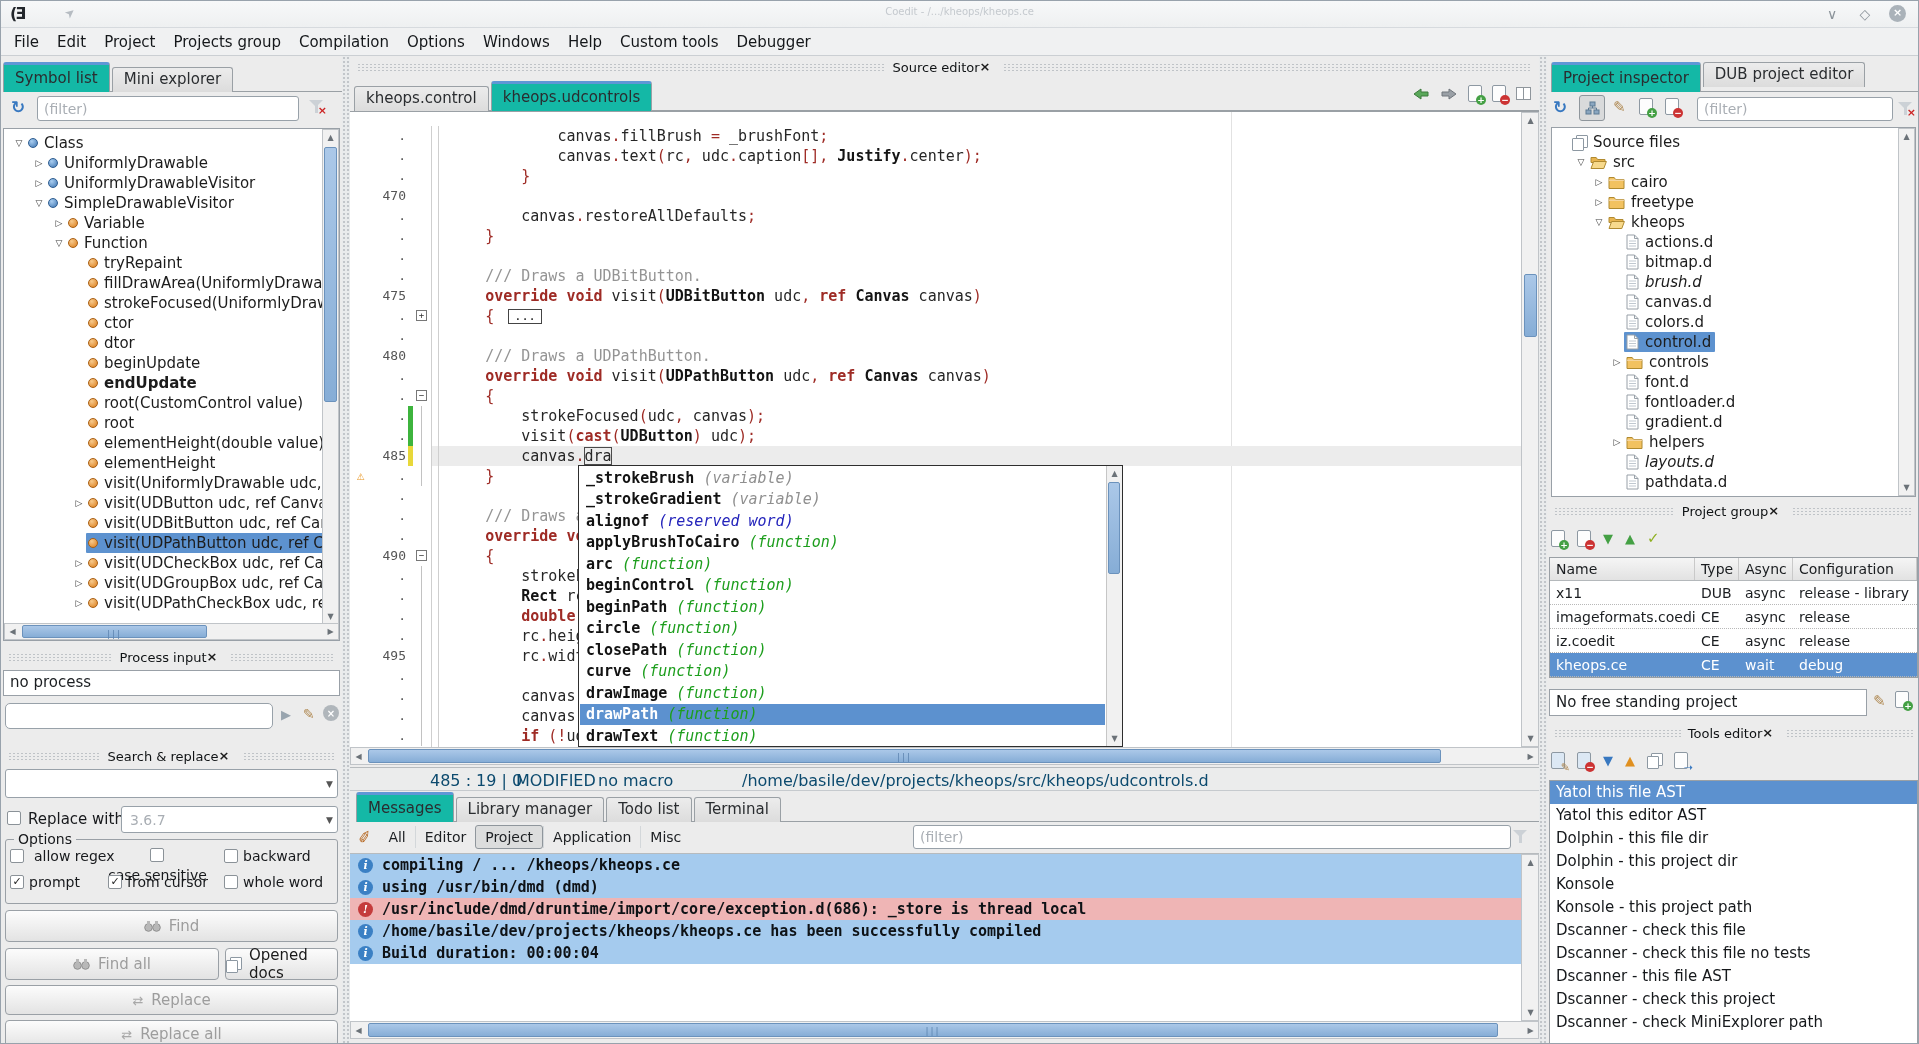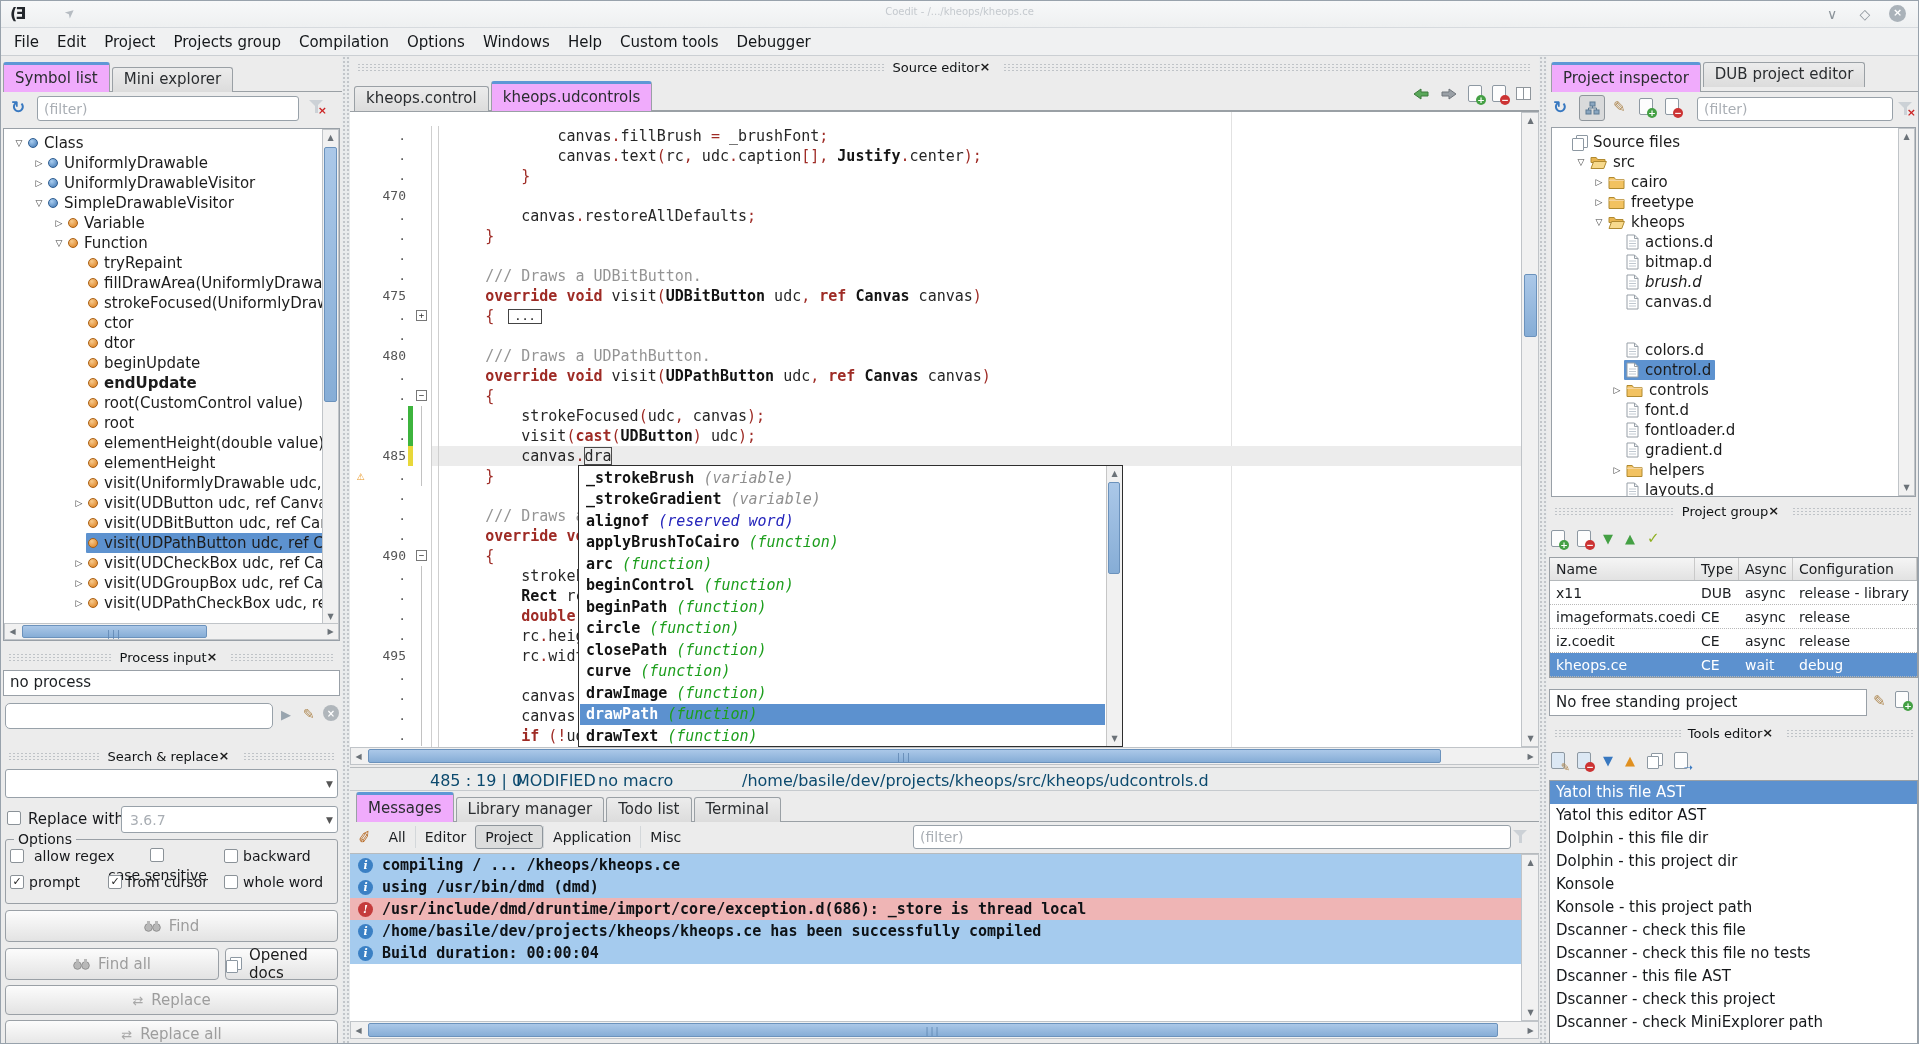--- a/index.html
+++ b/index.html
@@ -25,21 +25,21 @@
   .vsplit{position:absolute;top:55px;height:989px;width:8px;background-color:#e9ebec;background-image:radial-gradient(#c2c6ca 1px,transparent 1.2px);background-size:4px 4px}
   #split1{left:341px}#split2{left:1538px}
 
   .dock-hdr{position:absolute;left:0;width:100%;height:18px;display:flex;align-items:center;font-size:13px;color:#101315}
   .dock-hdr::before,.dock-hdr::after{content:"";flex:1;height:9px;background-image:radial-gradient(#bfc3c7 1px,transparent 1.2px);background-size:4px 3px;margin:0 7px}
   .hclose{flex:none;font-size:13px;font-weight:bold;color:#1c1c1c;margin-right:6px;line-height:12px}
 
   .tabbar{position:absolute;display:flex;align-items:flex-end;width:100%}
   .tabbar .tabline{position:absolute;left:0;right:0;bottom:0;height:1px;background:#9aa0a5}
   .tab{position:relative;height:25px;line-height:23px;padding:0 11px;font-size:15px;color:#2a2d30;background:linear-gradient(#ececec,#dcdcdc);border:1px solid #9aa0a5;border-bottom:none;border-radius:3px 3px 0 0;margin-right:2px;white-space:nowrap}
-  .tab.active{height:30px;line-height:26px;background:#f0abfc;border-top:3px solid #5e97d6;z-index:2}
+  .tab.active{height:30px;line-height:26px;background:#14b8a6;border-top:3px solid #5e97d6;z-index:2}
 
   .tinput{border:1px solid #98a1a9;border-radius:3px;background:#fff;font-size:14px;padding:2px 6px;color:#222;font-family:"DejaVu Sans",sans-serif}
   .tinput::placeholder{color:#a9aeb4}
   .tinput:disabled{color:#a9aeb4;background:#fdfdfd}
 
   
   .sb{position:absolute;background:#f1f1f1;border:1px solid #c0c4c8}
   .sb-thumb{position:absolute;background:linear-gradient(#abc8e8,#86add6);border:1px solid #6b92bc;border-radius:2px}
   .sb-arr{position:absolute;color:#6b7278;font-size:8px;width:15px;height:15px;line-height:15px;text-align:center}
   .sb-grip{position:absolute;left:50%;top:3px;transform:translateX(-50%);color:#5d84b0;font-size:9px;letter-spacing:2px;line-height:10px}
@@ -807,21 +807,21 @@
               <span class="ticon">
                 <svg width="13" height="16">
                   <path d="M1 1h7.5L12 4.5V15H1z" fill="#fff" stroke="#98a0a8"></path>
                   <path d="M8.5 1v3.5H12" fill="none" stroke="#98a0a8"></path>
                   <path d="M3 7h7M3 9.5h7M3 12h7" stroke="#c0c8d0"></path>
                 </svg>
               </span>
               <span class="tlabel">canvas.d</span>
             </span>
           </div>
-          <div class="tree-row" style="padding-left: 56px; margin-top: 28px;">
+          <div class="tree-row" style="padding-left: 56px;">
             <span class="arrow"></span>
             <span class="hl">
               <span class="ticon">
                 <svg width="13" height="16">
                   <path d="M1 1h7.5L12 4.5V15H1z" fill="#fff" stroke="#98a0a8"></path>
                   <path d="M8.5 1v3.5H12" fill="none" stroke="#98a0a8"></path>
                   <path d="M3 7h7M3 9.5h7M3 12h7" stroke="#c0c8d0"></path>
                 </svg>
               </span>
               <span class="tlabel">colors.d</span>
@@ -896,21 +896,21 @@
             <span class="hl">
               <span class="ticon">
                 <svg width="17" height="14">
                   <path d="M1 2.5h5.2l1.4 2H16v9H1z" fill="#f2c261" stroke="#b08a30"></path>
                   <path d="M1 5.2h15" stroke="#f7debc" fill="none"></path>
                 </svg>
               </span>
               <span class="tlabel">helpers</span>
             </span>
           </div>
-          <div class="tree-row" style="padding-left: 56px;">
+          <div class="tree-row" style="padding-left: 56px; font-style: italic;">
             <span class="arrow"></span>
             <span class="hl">
               <span class="ticon">
                 <svg width="13" height="16">
                   <path d="M1 1h7.5L12 4.5V15H1z" fill="#fff" stroke="#98a0a8"></path>
                   <path d="M8.5 1v3.5H12" fill="none" stroke="#98a0a8"></path>
                   <path d="M3 7h7M3 9.5h7M3 12h7" stroke="#c0c8d0"></path>
                 </svg>
               </span>
               <span class="tlabel">layouts.d</span>

